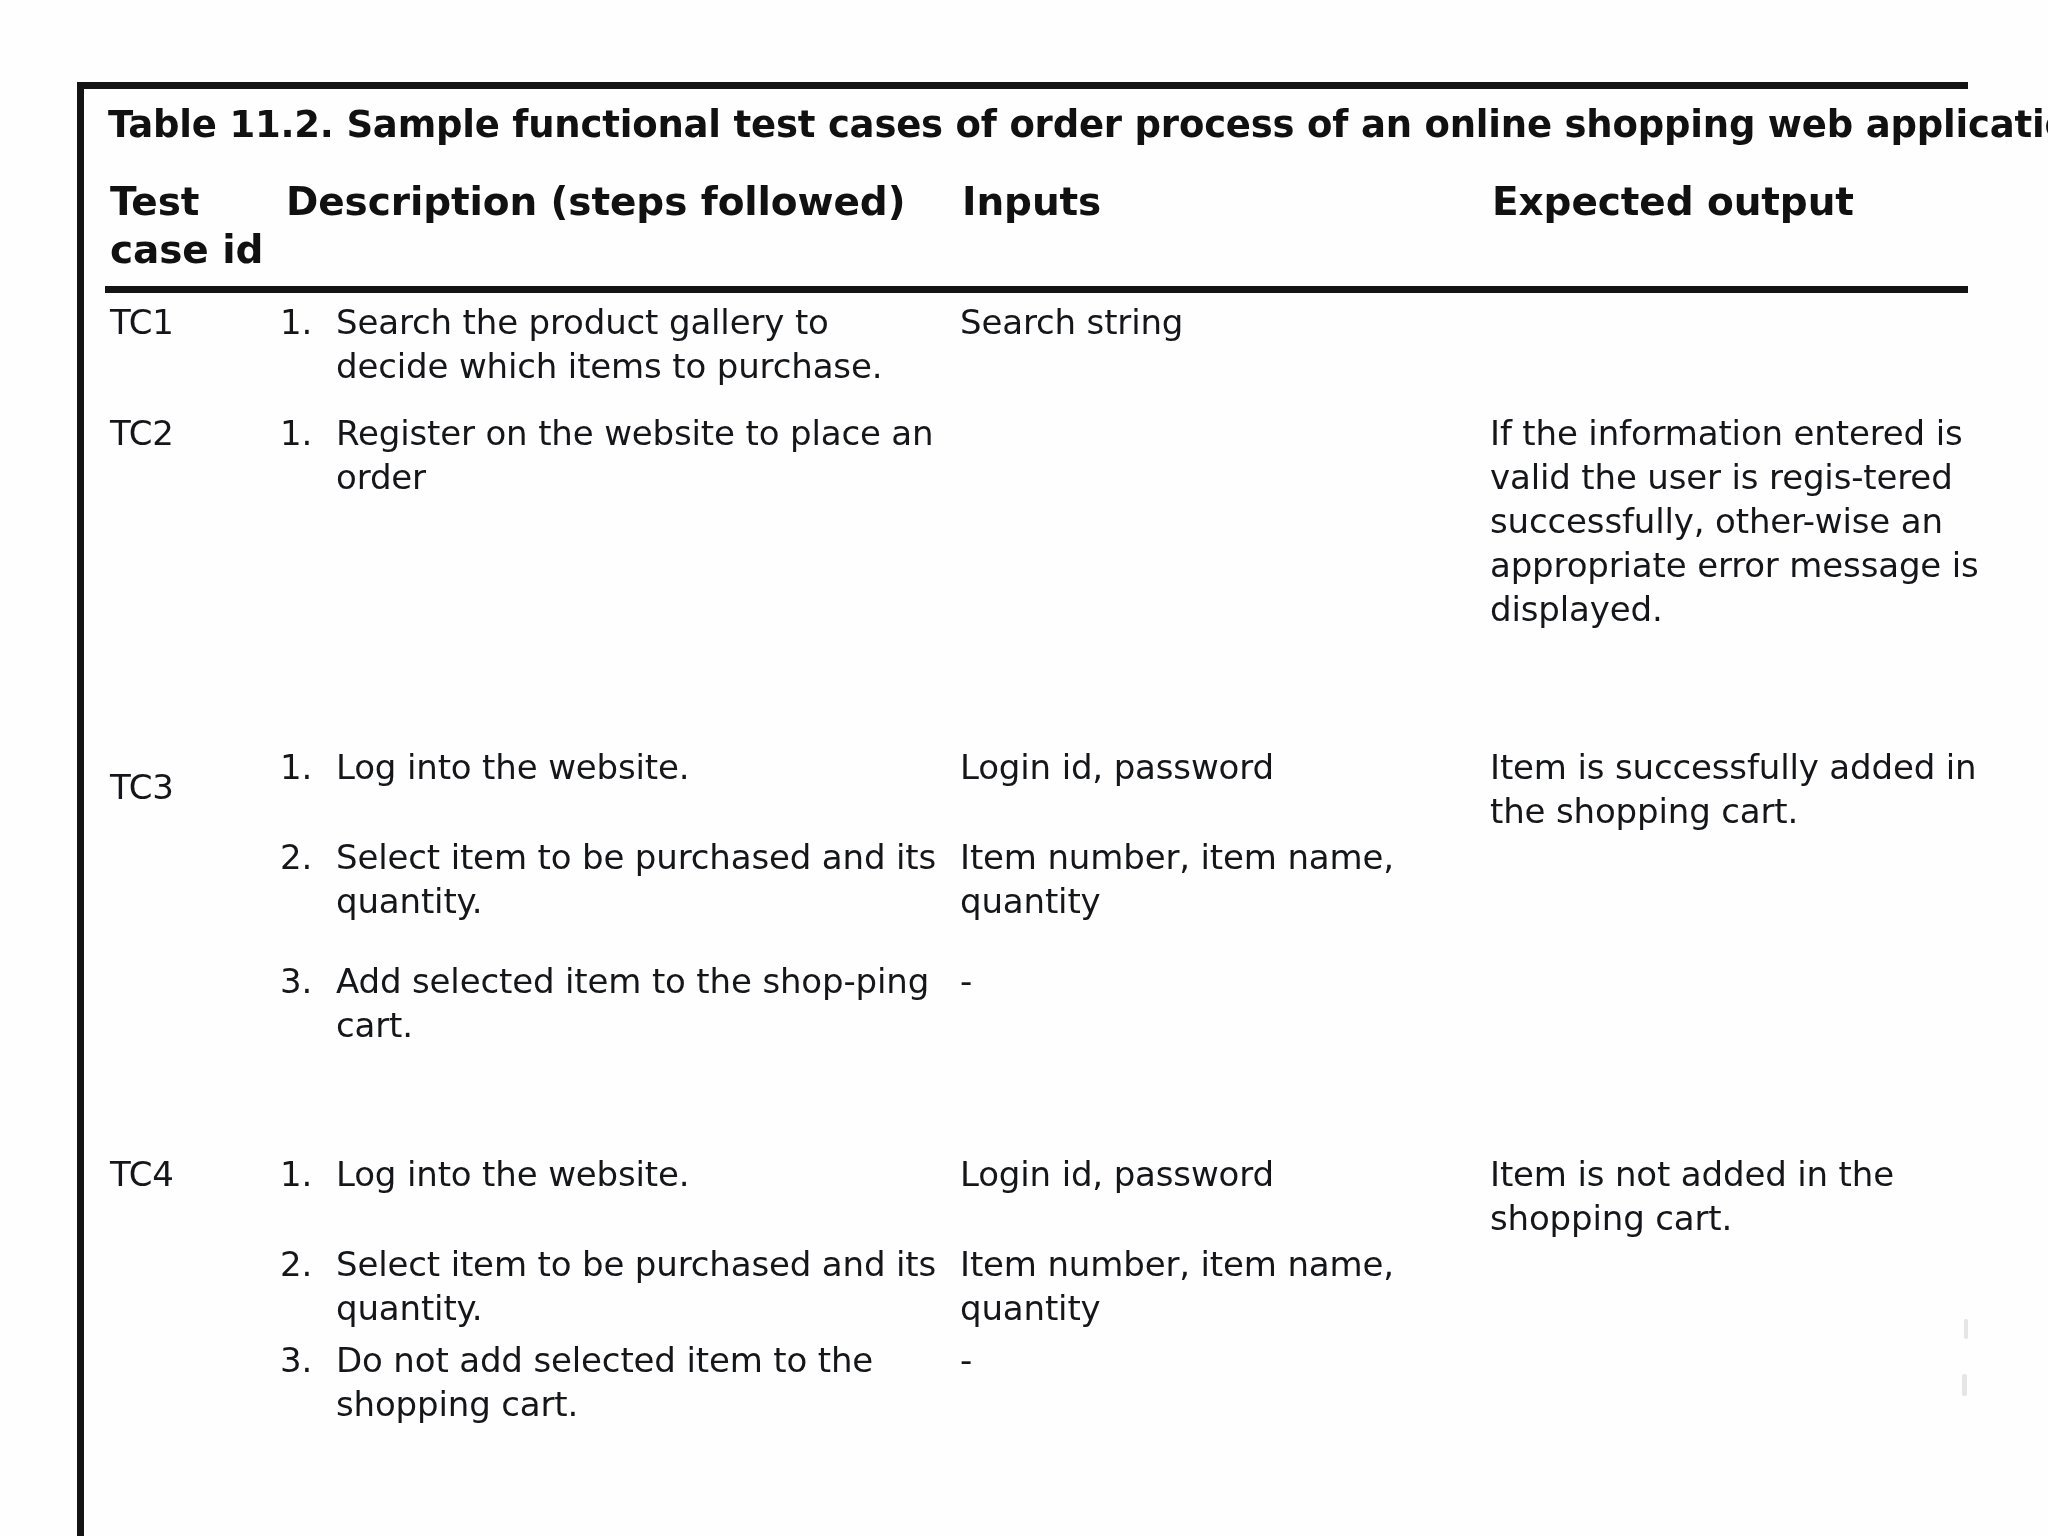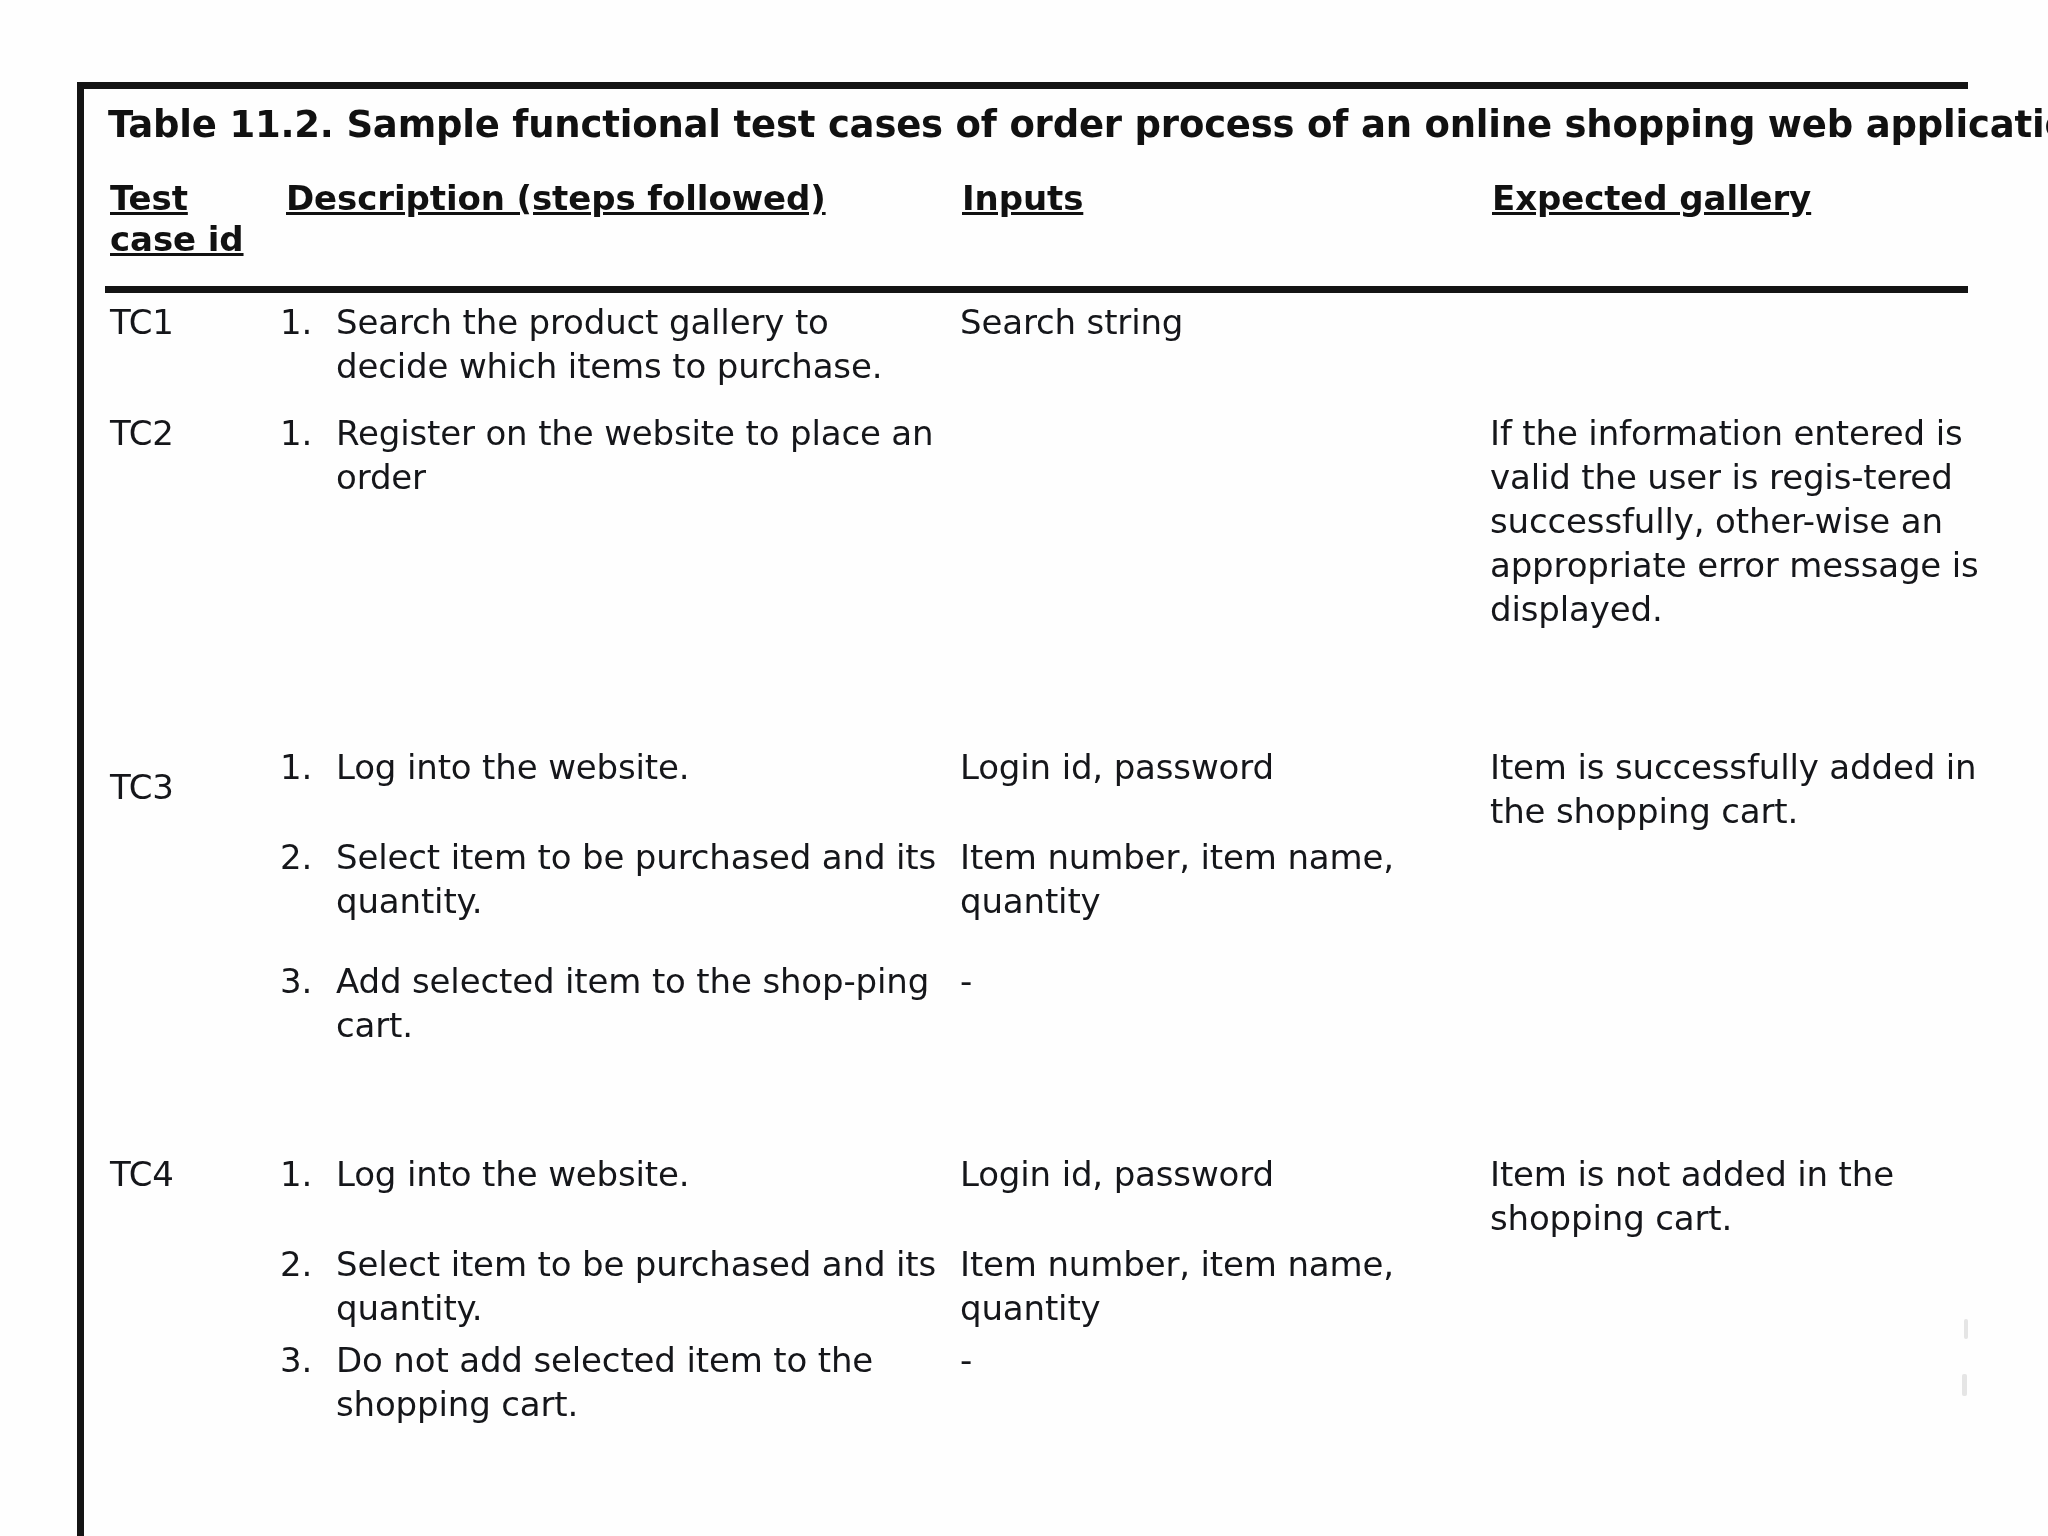--- a/index.html
+++ b/index.html
@@ -73,25 +73,24 @@
   
   .col-headers {
     position: absolute;
     left: 0;
     top: 178px;
     width: 2048px;
     height: 100px;
   }
   .col-head {
     position: absolute;
-    font-size: 34px;
+    font-size: 39px;
     font-weight: bold;
     line-height: 1.22;
     letter-spacing: -0.1px;
-    text-decoration: underline;
   }
   .ch-test   { left: 110px;  width: 170px; }
   .ch-desc   { left: 286px;  width: 640px; }
   .ch-inputs { left: 962px;  width: 500px; }
   .ch-exp    { left: 1492px; width: 520px; }
 
   
   .tbody { position: absolute; left: 0; top: 0; width: 2048px; height: 1536px; }
 
   .cell {
@@ -160,21 +159,21 @@
       <div>Test</div>
       <div>case id</div>
     </div>
     <div class="col-head ch-desc">
       <div>Description (steps followed)</div>
     </div>
     <div class="col-head ch-inputs">
       <div>Inputs</div>
     </div>
     <div class="col-head ch-exp">
-      <div>Expected gallery</div>
+      <div>Expected output</div>
     </div>
   </div>
 
   <div class="tbody">
 
     <div class="cell col-id" style="top:300px;">
       <span>TC1</span>
     </div>
     <div class="cell col-desc" style="top:300px;">
       <div class="steps">

